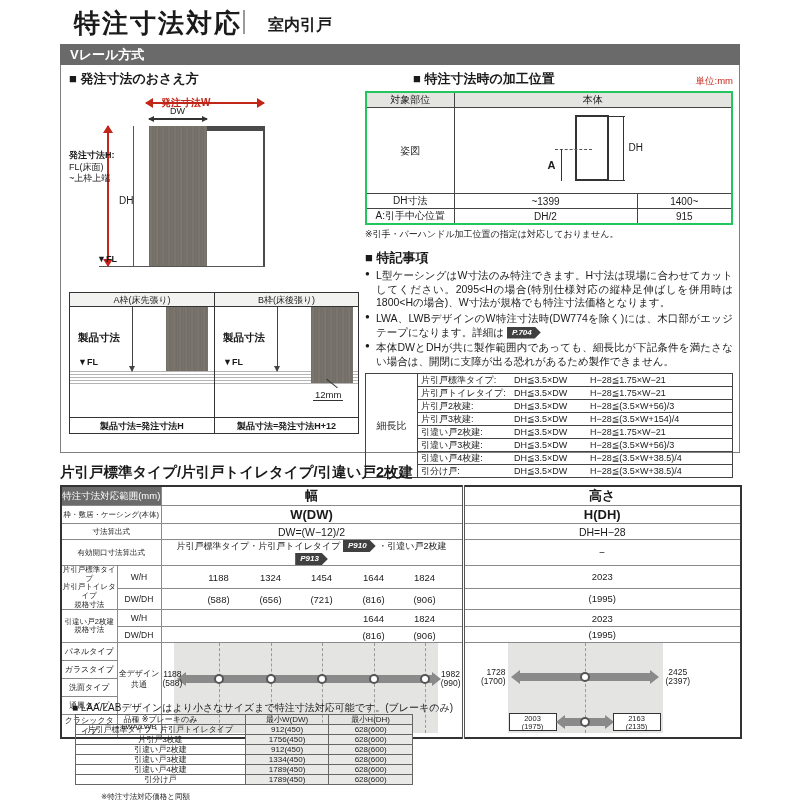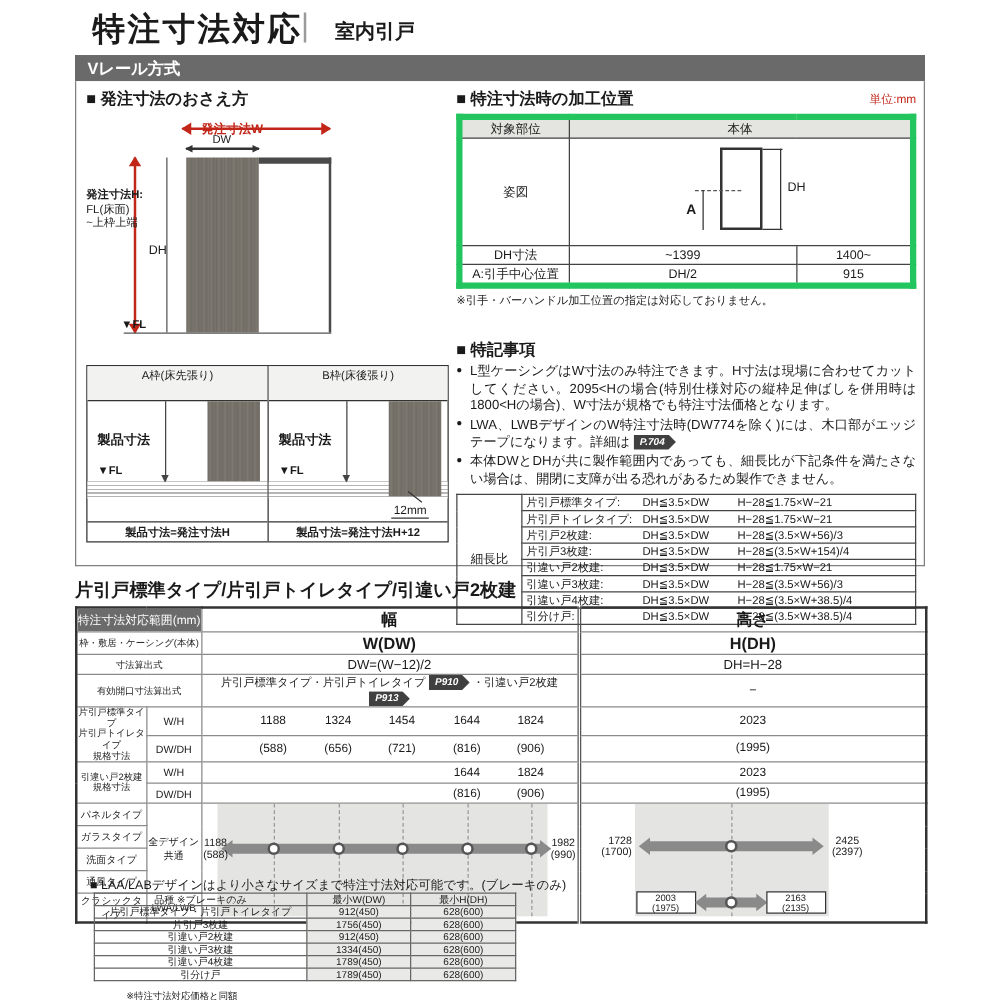--- a/index.html
+++ b/index.html
@@ -33,40 +33,40 @@
   .varrow::after { bottom:-1px; border-top:8px solid #c22619; }
   .red-lab { color:#c22619; font-weight:bold; font-size:10px; }
   .door-wood { background:repeating-linear-gradient(90deg,#6f6b63 0px,#7d7970 2px,#716d66 4px,#7a766e 6px); }
   .dimline { position:absolute; background:#555; }
   .small-lab { font-size:9px; line-height:1.3; }
 
   
   .diagram2 { position:relative; margin-top:14px; width:290px; height:142px; border:1px solid #333; display:flex; }
   .half { position:relative; width:50%; }
   .half + .half { border-left:1px solid #333; }
-  .half-title { height:28px; border-bottom:1px solid #333; text-align:center; font-size:9px; line-height:14px; background:#f2f2f0; }
+  .half-title { height:14px; border-bottom:1px solid #333; text-align:center; font-size:9px; line-height:14px; background:#f2f2f0; }
   .half-body { position:relative; height:94px; }
   .half-foot { position:absolute; bottom:0; left:0; right:0; height:16px; border-top:1px solid #333; font-size:9px; font-weight:bold; text-align:center; line-height:16px; }
   .floor-band { position:absolute; left:0; right:0; top:64px; height:14px; background:repeating-linear-gradient(180deg,#b5b5b5 0 1px,#fff 1px 3px); }
   .pdim { position:absolute; width:1px; background:#444; }
   .pdim::after { content:""; position:absolute; bottom:-1px; left:-3px; border-left:3px solid transparent; border-right:3px solid transparent; border-top:6px solid #444; }
 
   
-  .mach-head { display:flex; justify-content:space-between; align-items:center; }
+  .mach-head { display:flex; justify-content:space-between; align-items:flex-end;margin-left:48px; }
   .unit-lab { font-size:9.5px; color:#c22619; }
   table { border-collapse:collapse; }
-  .mach { width:100%; margin-top:3px; border:5px solid #22c55e; }
+  .mach { width:100%; margin-top:3px; border:2px solid #22c55e; }
   .mach td { border:1px solid #444; font-size:10px; text-align:center; height:15px; }
   .mach .hd { background:#e4e4e1; }
   .mach .c1 { width:88px; }
   .fig { position:relative; height:84px; }
   .fig .rect { position:absolute; left:120px; top:6px; width:34px; height:66px; border:2px solid #333; }
   .fig .tick { position:absolute; background:#333; }
   .fig .dash { position:absolute; border-top:1px dashed #555; }
-  .mach-note { font-size:9px; margin:3px 0 24px; }
+  .mach-note { font-size:9px; margin:3px 0 8px; }
 
   
   .bullet { position:relative; padding-left:11px; font-size:10.5px; line-height:1.3; margin-top:2px; text-align:justify; }
   .bullet::before { content:"●"; position:absolute; left:0; top:0; font-size:8px; }
   .badge { display:inline-block; background:#404040; color:#fff; font-size:8px; font-weight:bold; font-style:italic; line-height:10px; padding:1px 9px 1px 5px; clip-path:polygon(0 0,calc(100% - 6px) 0,100% 50%,calc(100% - 6px) 100%,0 100%); vertical-align:1px; }
 
   
   .slender { width:100%; margin-top:5px; border:1px solid #444; }
   .slender td { border:1px solid #444; font-size:9px; height:12px; line-height:12px; }
   .slender .lc { width:52px; text-align:center; font-size:10px; }

